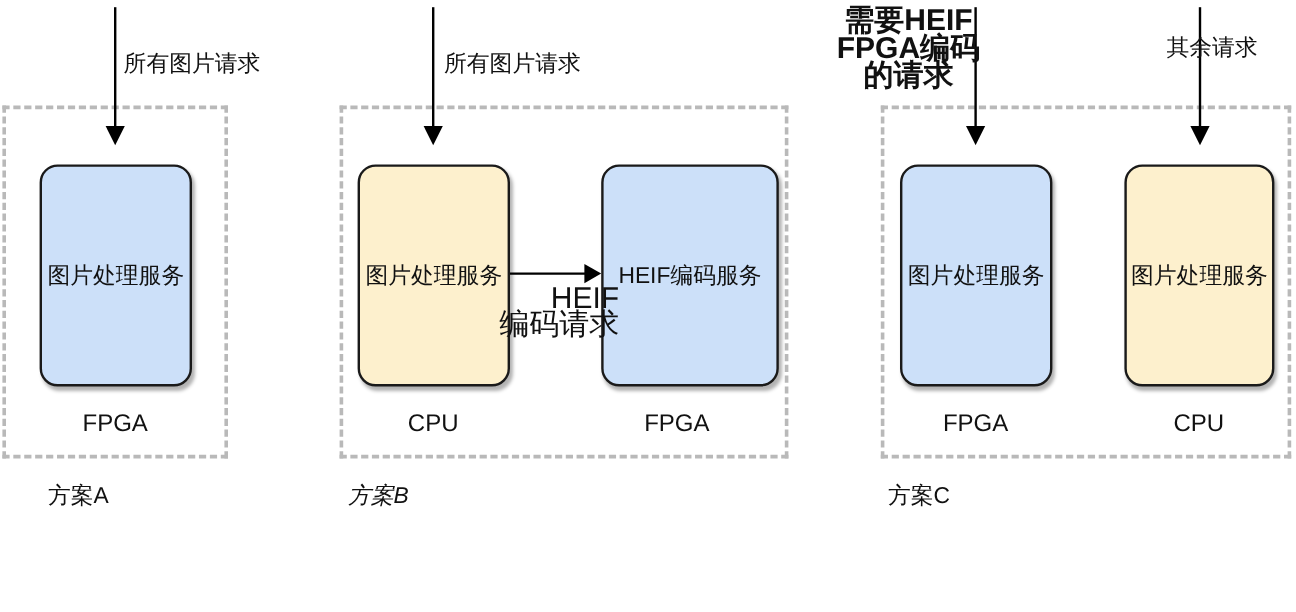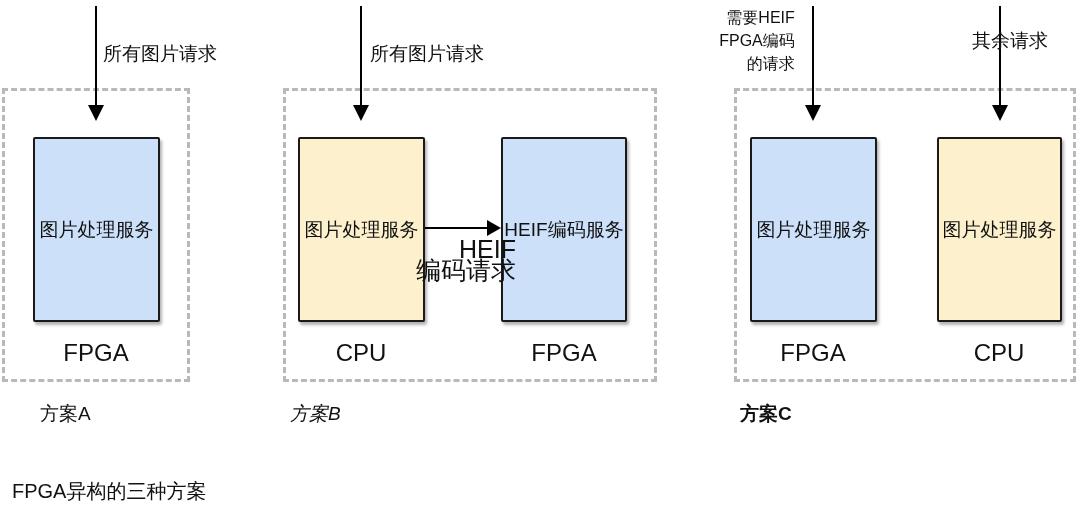--- a/index.html
+++ b/index.html
@@ -22,54 +22,55 @@
   .arrows-layer {
     position: absolute;
     left: 0; top: 0;
     z-index: 2;
     pointer-events: none;
   }
   .node {
     position: absolute;
     box-sizing: border-box;
     border: 2px solid #1a1a1a;
-    border-radius: 2px;
+    border-radius: 15px;
     box-shadow: 2px 3px 3px rgba(0,0,0,0.30);
     display: flex;
     align-items: center;
     justify-content: center;
     font-size: 19px;
     white-space: nowrap;
     z-index: 3;
     background: #ffffff;
   }
   .label {
     position: absolute;
     font-size: 19px;
     line-height: 24px;
     z-index: 4;
     white-space: nowrap;
   }
   .platform-label {
     position: absolute;
     top: 341px;
     transform: translateX(-50%);
-    font-size: 24px;
+    font-size: 20px;
     line-height: 24px;
     z-index: 4;
     white-space: nowrap;
   }
   .arrow-label-block {
     position: absolute;
     transform: translateX(-50%);
-    text-align: right;
-    font-size: 16px;
+    text-align: center;
+    font-size: 25px;
     line-height: 23px;
     z-index: 4;
     white-space: nowrap;
+    font-weight: bold;
   }
   .flow-label-block {
     position: absolute;
     transform: translateX(-50%);
     text-align: right;
     font-size: 25px;
     line-height: 21px;
     z-index: 4;
     white-space: nowrap;
   }
@@ -116,21 +117,21 @@
   </svg>
 
   <div class="node" style="left: 33px; top: 137px; width: 127px; height: 185px; background: rgb(204, 224, 249);">
     <span>图片处理服务</span>
   </div>
 
   <div class="node" style="left: 298px; top: 137px; width: 127px; height: 185px; background: rgb(253, 240, 205);">
     <span>图片处理服务</span>
   </div>
 
-  <div class="node" style="left: 501px; top: 137px; width: 126px; height: 185px; background: rgb(204, 224, 249);">
+  <div class="node" style="left: 501px; top: 137px; width: 148px; height: 185px; background: rgb(204, 224, 249);">
     <span>HEIF编码服务</span>
   </div>
 
   <div class="node" style="left: 750px; top: 137px; width: 127px; height: 185px; background: rgb(204, 224, 249);">
     <span>图片处理服务</span>
   </div>
 
   <div class="node" style="left: 937px; top: 137px; width: 125px; height: 185px; background: rgb(253, 240, 205);">
     <span>图片处理服务</span>
   </div>
@@ -151,17 +152,16 @@
 
   <div class="arrow-label-block" style="left:757px; top:6px;">
     <div>需要HEIF</div>
     <div>FPGA编码</div>
     <div>的请求</div>
   </div>
   <div class="label" style="left:972px; top:29px;">其余请求</div>
 
   <div class="label" style="left:8px; top:402px;margin-left:32px;">方案A</div>
   <div class="label" style="left:290px; top:402px;font-style:italic;">方案B</div>
-  <div class="label" style="left:740px; top:402px;font-weight:bold;">方案C</div>
+  <div class="label" style="left:740px; top:402px;">方案C</div>
 
-  <div class="caption">FPGA异构的三种方案</div>
 
 </div>
 
 </body></html>

